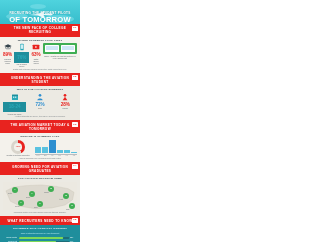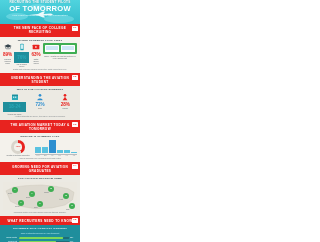--- a/index.html
+++ b/index.html
@@ -8,21 +8,21 @@
   .page{position:relative;width:80px;height:242px;overflow:hidden;background:#f2efe9;}
 
   
   .hero{position:relative;height:24px;background:#3ec6d4;overflow:hidden;}
   .hero-sky{position:absolute;inset:0;background:linear-gradient(#4fd3de 0%,#36bccb 100%);}
   .cloud{position:absolute;background:#7fe0e9;border-radius:50%;opacity:.55;}
   .c1{width:22px;height:7px;left:6px;top:13px;}
   .c2{width:30px;height:8px;left:44px;top:15px;}
   .c3{width:16px;height:5px;left:30px;top:4px;}
   .hero-plane{position:absolute;left:28px;top:11px;width:26px;height:7px;}
-  .hero-txt{position:relative;text-align:center;padding-top:0;}
+  .hero-txt{position:relative;text-align:center;padding-top:11px;}
   .hero-kicker{font-size:3.1px;font-weight:bold;letter-spacing:.25px;
        color:#ffffff;line-height:4px;text-transform:uppercase;
        text-shadow:0 0 1px rgba(0,0,0,.25);}
   .hero-title{font-size:7.6px;font-weight:bold;letter-spacing:.2px;
        color:#ffffff;line-height:8.4px;margin-top:.5px;text-transform:uppercase;}
   .hero-sub{font-size:2.4px;color:#e8fbfd;letter-spacing:.2px;margin-top:1px;}
 
   
   .banner{background:#e8231f;color:#fff;font-size:3.1px;font-weight:bold;
       letter-spacing:.35px;text-transform:uppercase;text-align:center;

